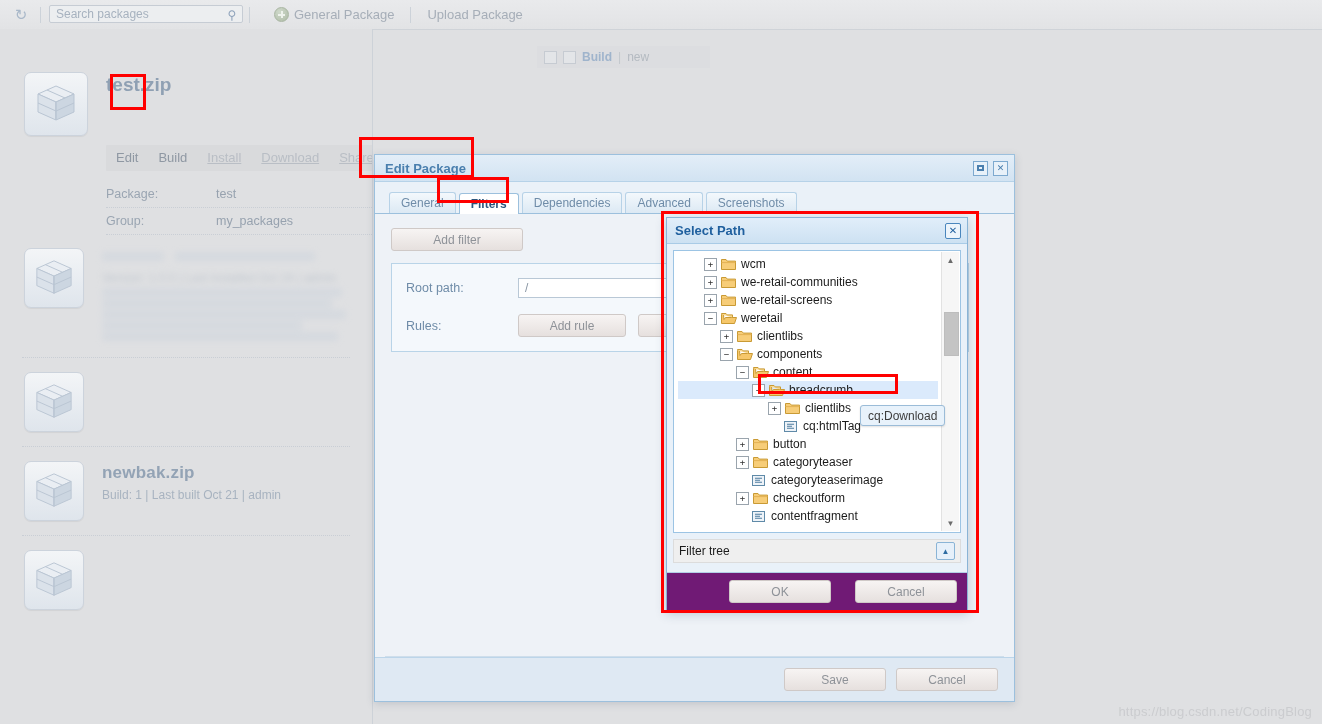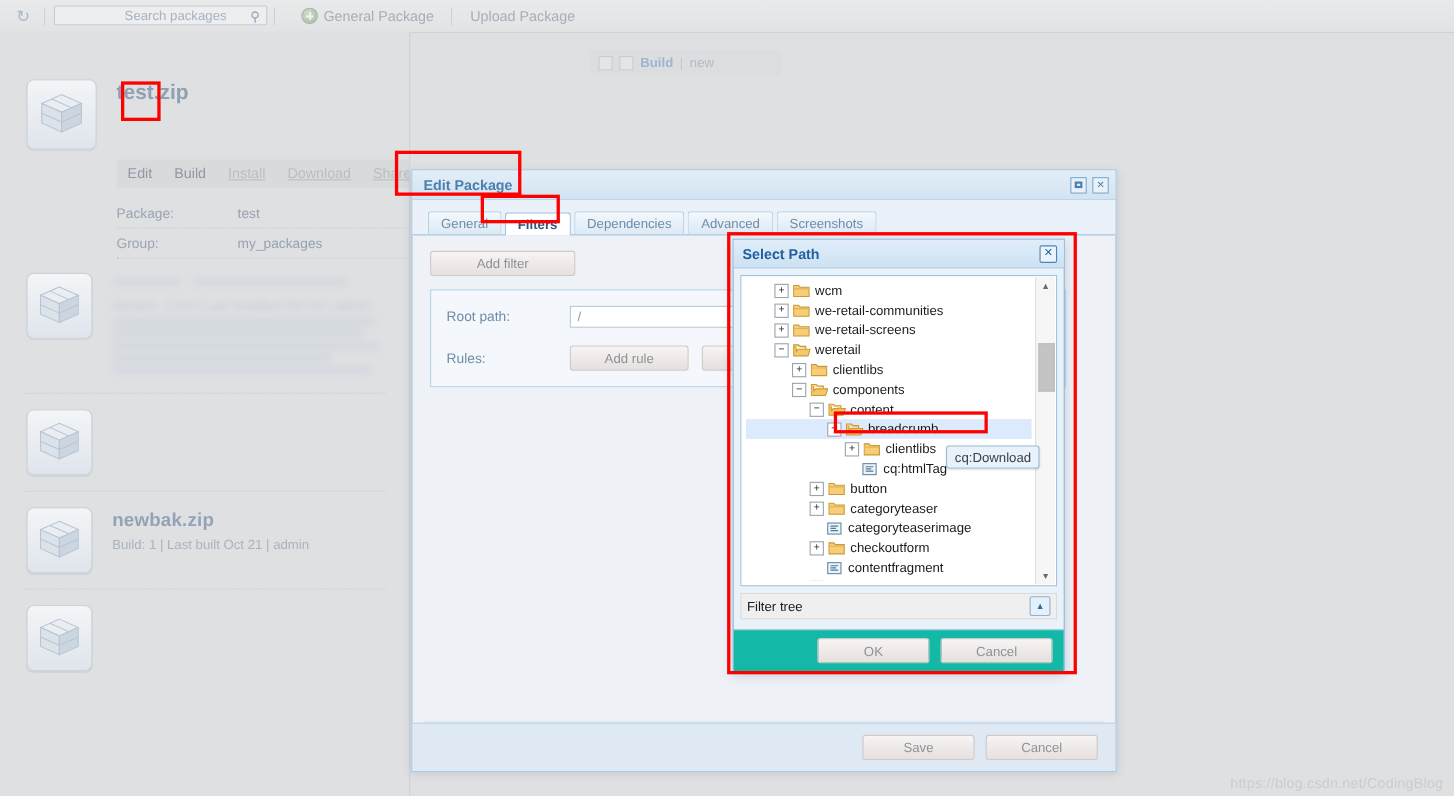--- a/index.html
+++ b/index.html
@@ -18,21 +18,21 @@
     display:flex;align-items:center;
   }
   #refresh-icon{width:26px;height:20px;margin-left:8px;display:flex;align-items:center;justify-content:center;
     color:#9fb0c4;font-size:15px;opacity:.85;}
   .tb-sep{width:1px;height:16px;background:#ccd2d9;margin:0 6px;}
   #search-wrap{position:relative;width:194px;height:19px;margin-left:2px;}
   #search-input{
     width:194px;height:18px;box-sizing:border-box;
     border:1px solid #c6ccd4;background:#eceef0;border-radius:2px;
     padding:0 36px 0 6px;font-size:12px;color:#9aa6b4;
-    font-family:"Liberation Sans",sans-serif;outline:none;text-align:right;
+    font-family:"Liberation Sans",sans-serif;outline:none;
   }
   #search-input::placeholder{color:#a7b2bf;}
   #search-btn{position:absolute;right:1px;top:1px;width:20px;height:17px;
     display:flex;align-items:center;justify-content:center;color:#8fa3bb;font-size:12px;cursor:pointer;}
   #create-pkg,#upload-pkg{display:flex;align-items:center;gap:5px;padding:0 10px;height:22px;
     color:#a6aeb8;font-size:13px;cursor:pointer;}
   #create-pkg{margin-left:8px;}
   .plus-circle{width:13px;height:13px;border-radius:50%;
     background:radial-gradient(circle at 35% 30%,#cfd9cb,#aebba6);
     border:1px solid #a9b6a2;position:relative;}
@@ -169,22 +169,22 @@
   #tree-sb{position:absolute;right:1px;top:1px;bottom:1px;width:17px;background:#f6f6f6;border-left:1px solid #e2e2e2;}
   .sb-arrow{height:16px;display:flex;align-items:center;justify-content:center;color:#6b6b6b;font-size:8px;cursor:pointer;}
   #sb-thumb{position:absolute;left:2px;width:13px;top:60px;height:42px;background:#c4c4c4;border:1px solid #bdbdbd;cursor:pointer;}
   #filter-tree-row{
     margin-top:6px;height:22px;background:#efefef;border:1px solid #dcdcdc;
     display:flex;align-items:center;padding:0 5px;font-size:12px;color:#1b1b1b;
   }
   #filter-tree-toggle{margin-left:auto;width:17px;height:16px;border:1px solid #8ab4d6;background:#e6f0fa;
     display:flex;align-items:center;justify-content:center;color:#2d6ca3;font-size:8px;cursor:pointer;border-radius:2px;}
   #sp-footer{
-    position:absolute;left:0;bottom:0;width:300px;height:38px;background:#14b8a6;
-    border-top:1px solid #b4cfe6;display:flex;align-items:center;justify-content:flex-end;gap:10px;padding-right:10px;box-sizing:border-box;
+    position:absolute;left:0;bottom:0;width:300px;height:38px;background:#701a75;
+    border-top:1px solid #b4cfe6;display:flex;align-items:center;justify-content:flex-end;gap:24px;padding-right:10px;box-sizing:border-box;
   }
   #sp-footer .btn{width:72px;}
   #tooltip{
     position:absolute;left:860px;top:405px;height:19px;padding:0 7px;
     background:#e8f2fb;border:1px solid #9bbcd8;border-radius:3px;
     font-size:12px;color:#3d3d3d;display:flex;align-items:center;
     box-shadow:0 1px 2px rgba(0,0,0,.12);
   }
   
   .anno{position:absolute;border:3px solid #ff0000;box-sizing:border-box;pointer-events:none;}

